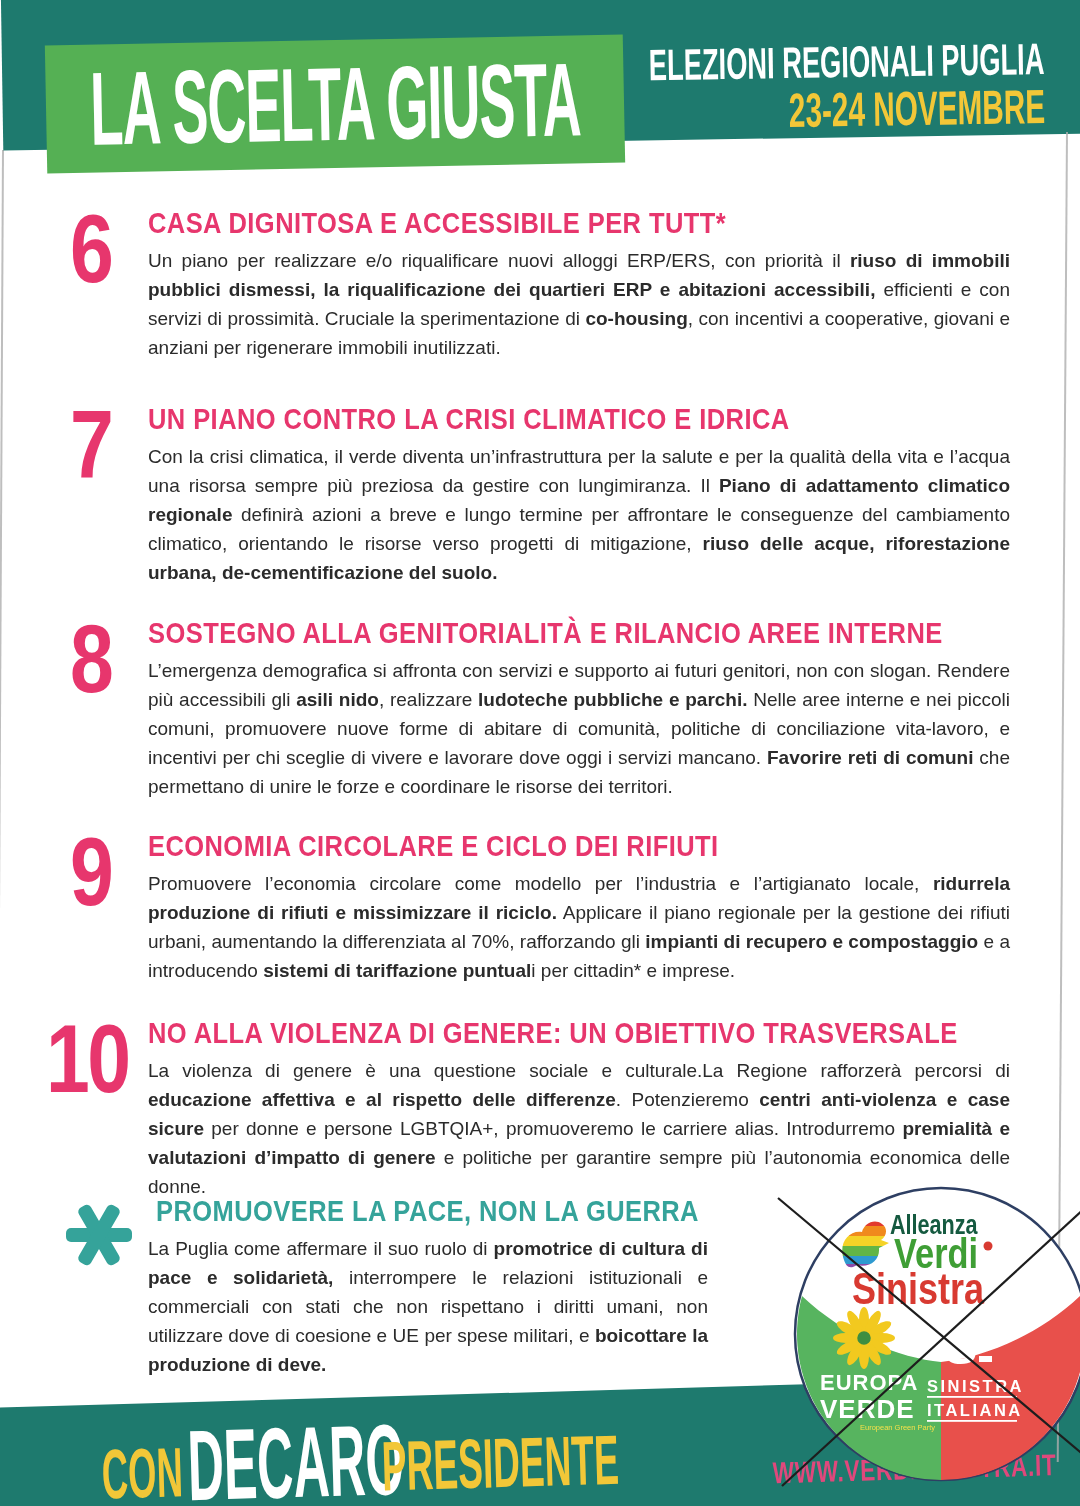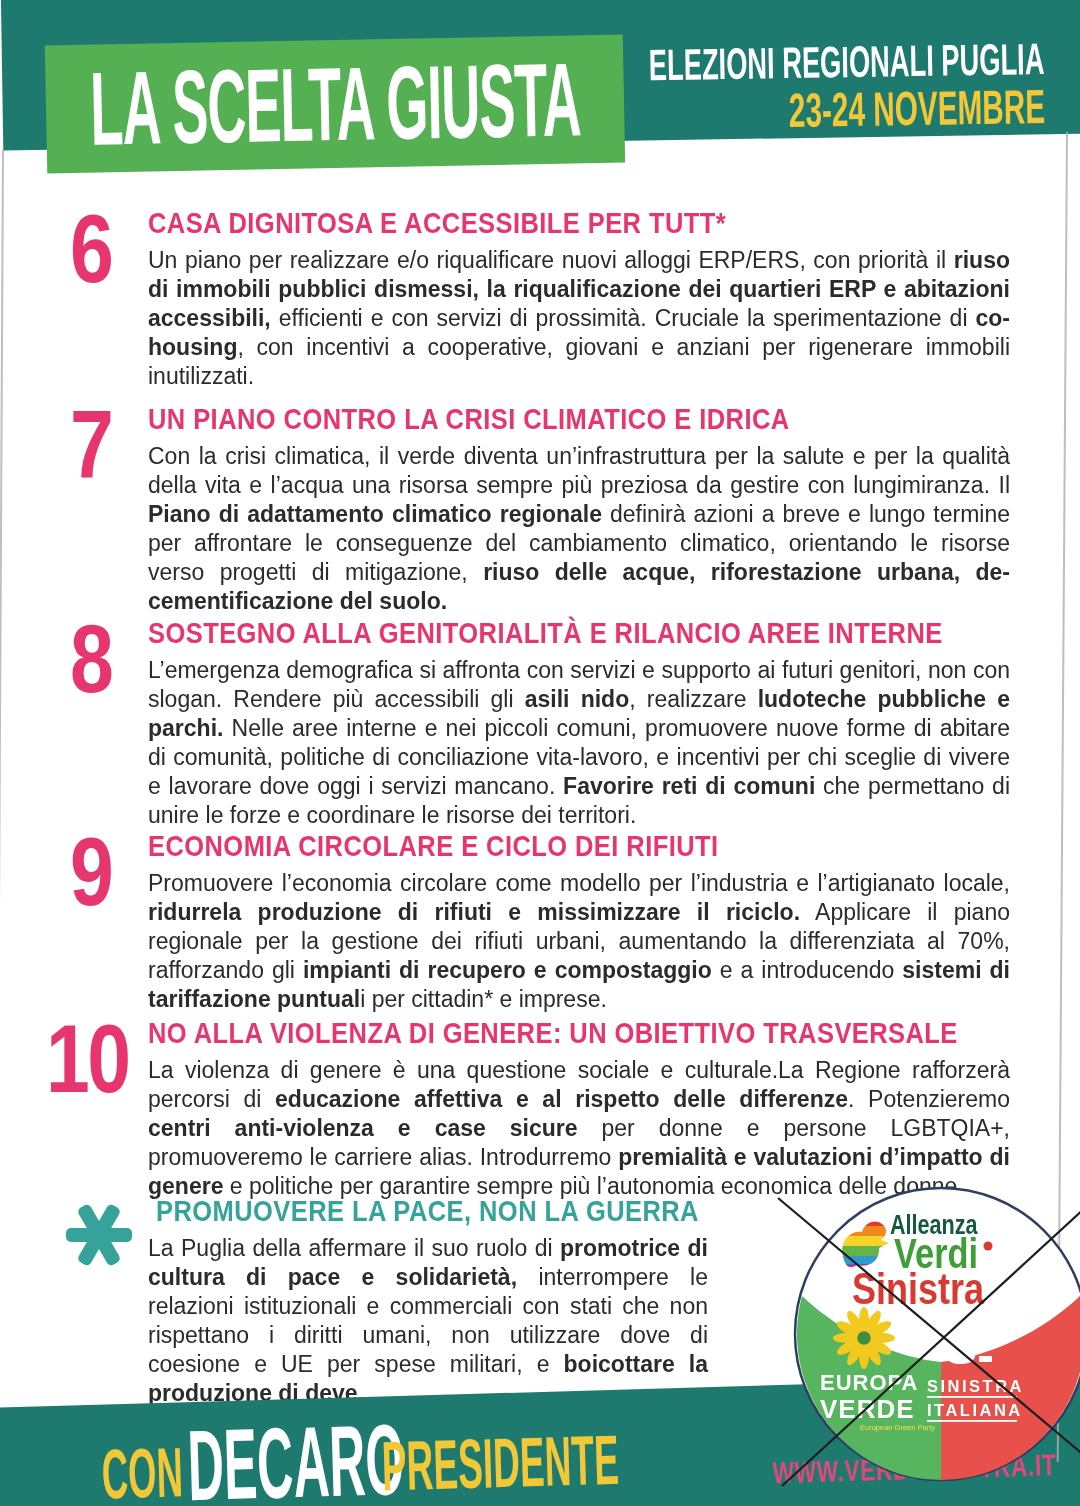--- a/index.html
+++ b/index.html
@@ -26,21 +26,21 @@
             transform:scaleX(.62);transform-origin:right center;}
 
   
   .section{position:absolute;left:0;width:1080px;z-index:1;}
   .num{position:absolute;left:70px;top:0;font-size:96px;line-height:82px;font-weight:700;color:#e7366d;
        transform:scaleX(.82);transform-origin:left top;letter-spacing:-3px;}
   .num-10{left:46px;}
   .stitle{position:absolute;left:148px;top:-2px;font-size:30px;line-height:34px;font-weight:700;color:#e7366d;
           white-space:nowrap;transform:scaleX(.85);transform-origin:left top;letter-spacing:.5px;}
   .stitle-teal{color:#35a39a;left:156px;}
-  .sbody{position:absolute;left:148px;top:38px;width:862px;font-size:23px;line-height:29px;color:#2b2b2b;
+  .sbody{position:absolute;left:148px;top:38px;width:862px;font-size:19px;line-height:29px;color:#2b2b2b;
          text-align:justify;}
   .sbody b{font-weight:700;}
   .sbody-narrow{width:560px;}
   .s6{top:208px;} .s7{top:404px;} .s8{top:618px;} .s9{top:831px;} .s10{top:1018px;} .sx{top:1196px;}
   .star-icon{position:absolute;left:62px;top:2px;}
 
   
   .ftr-band{position:absolute;left:-20px;top:1392px;width:1120px;height:160px;background:#1e7a6e;
             transform:rotate(-1.65deg);z-index:1;}
   .f-con{position:absolute;left:122px;top:34px;font-size:70px;line-height:72px;font-weight:700;color:#f2c738;
@@ -108,21 +108,21 @@
     <span class="star-icon">
       <svg width="74" height="74" viewBox="0 0 74 74">
         <g fill="#35a39a">
           <rect x="4" y="30" width="66" height="14" rx="5"></rect>
           <rect x="4" y="30" width="66" height="14" rx="5" transform="rotate(60 37 37)"></rect>
           <rect x="4" y="30" width="66" height="14" rx="5" transform="rotate(120 37 37)"></rect>
         </g>
       </svg>
     </span>
     <div class="stitle stitle-teal">PROMUOVERE LA PACE, NON LA GUERRA</div>
-    <div class="sbody sbody-narrow"><span>La Puglia della affermare il suo ruolo di </span><b>promotrice di cultura di pace e solidarietà,</b><span> interrompere le relazioni istituzionali e commerciali con stati che non rispettano i diritti umani, non utilizzare dove di coesione e UE per spese militari, e </span><b>boicottare la produzione di deve.</b></div>
+    <div class="sbody sbody-narrow"><span>La Puglia come affermare il suo ruolo di </span><b>promotrice di cultura di pace e solidarietà,</b><span> interrompere le relazioni istituzionali e commerciali con stati che non rispettano i diritti umani, non utilizzare dove di coesione e UE per spese militari, e </span><b>boicottare la produzione di deve.</b></div>
   </div>
 
   <div class="ftr-band">
     <span class="f-con">CON</span>
     <span class="f-dec">DECARO</span>
     <span class="f-pre">PRESIDENTE</span>
     <span class="f-url">WWW.VERDISINISTRA.IT</span>
   </div>
 
   <div class="logo-wrap">

